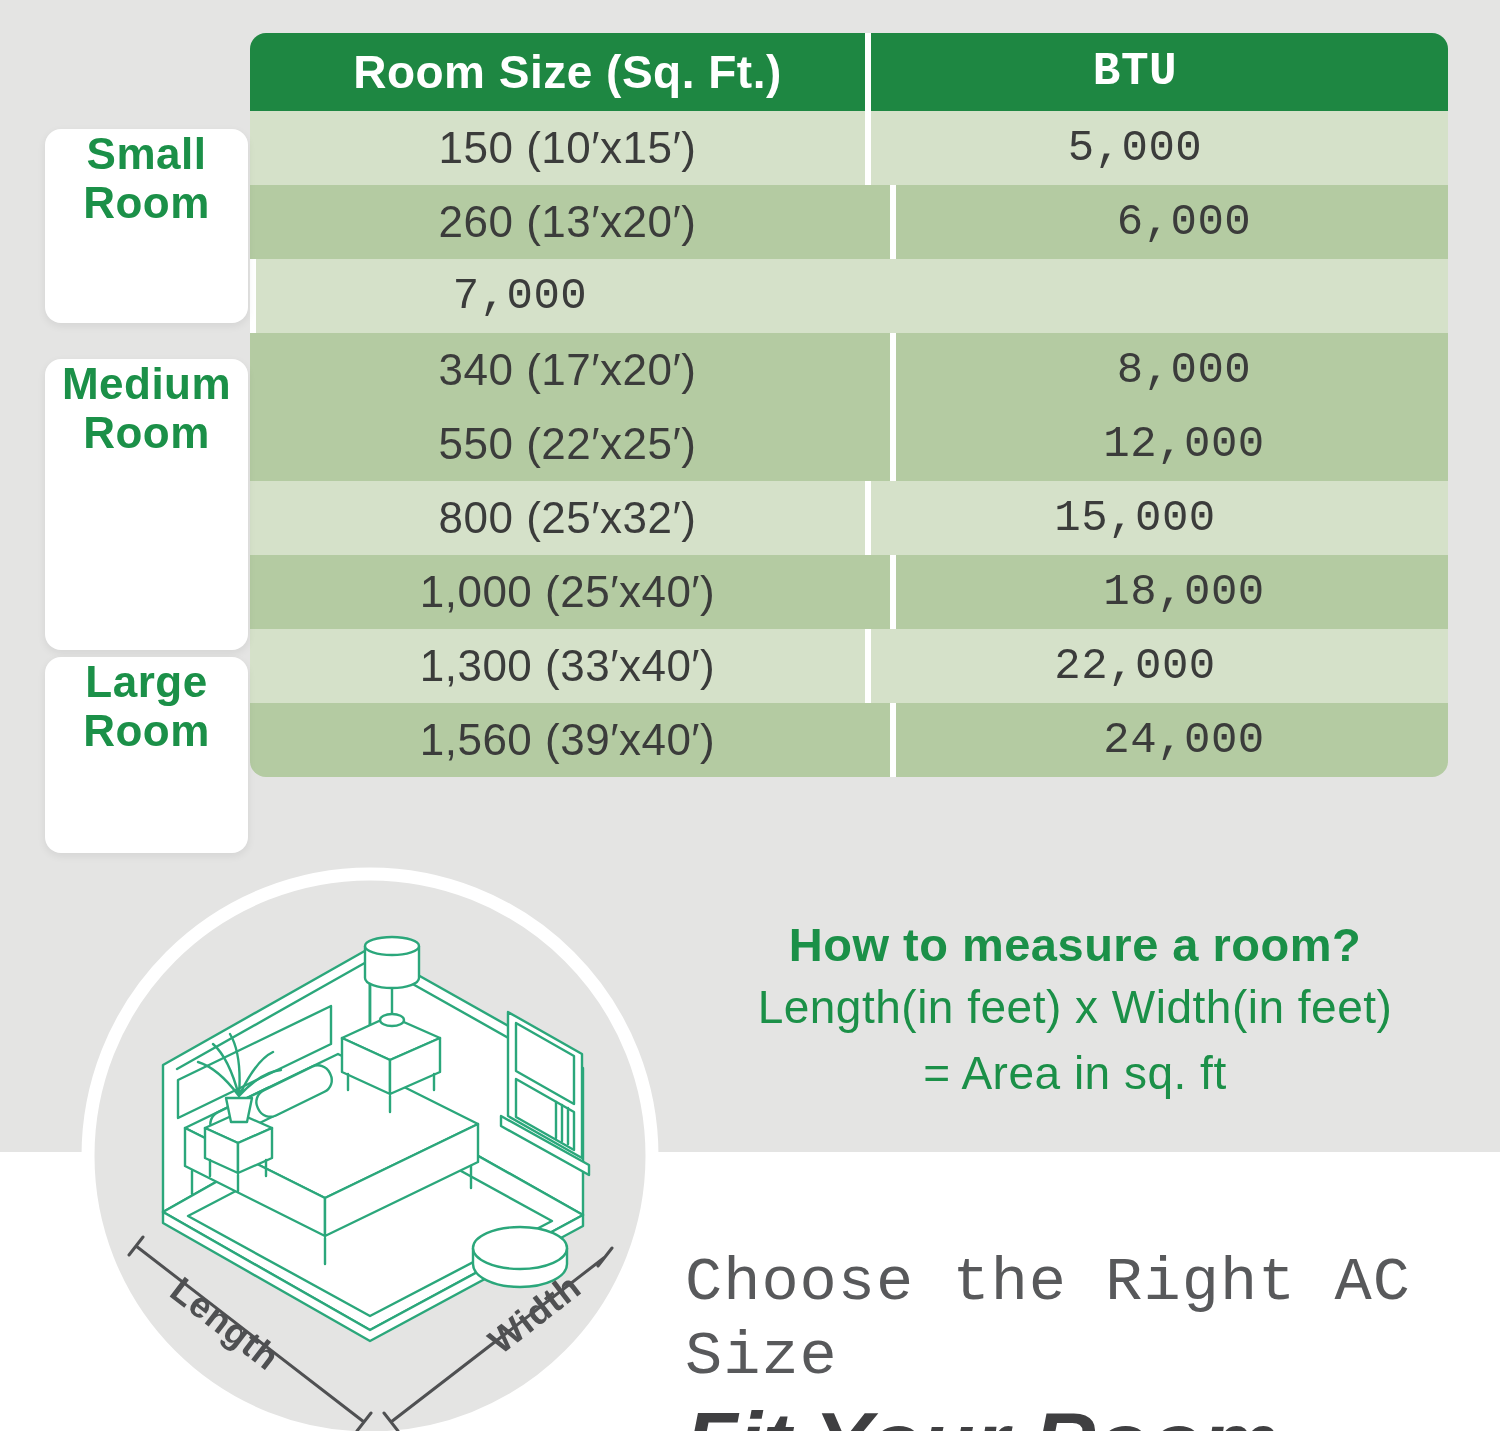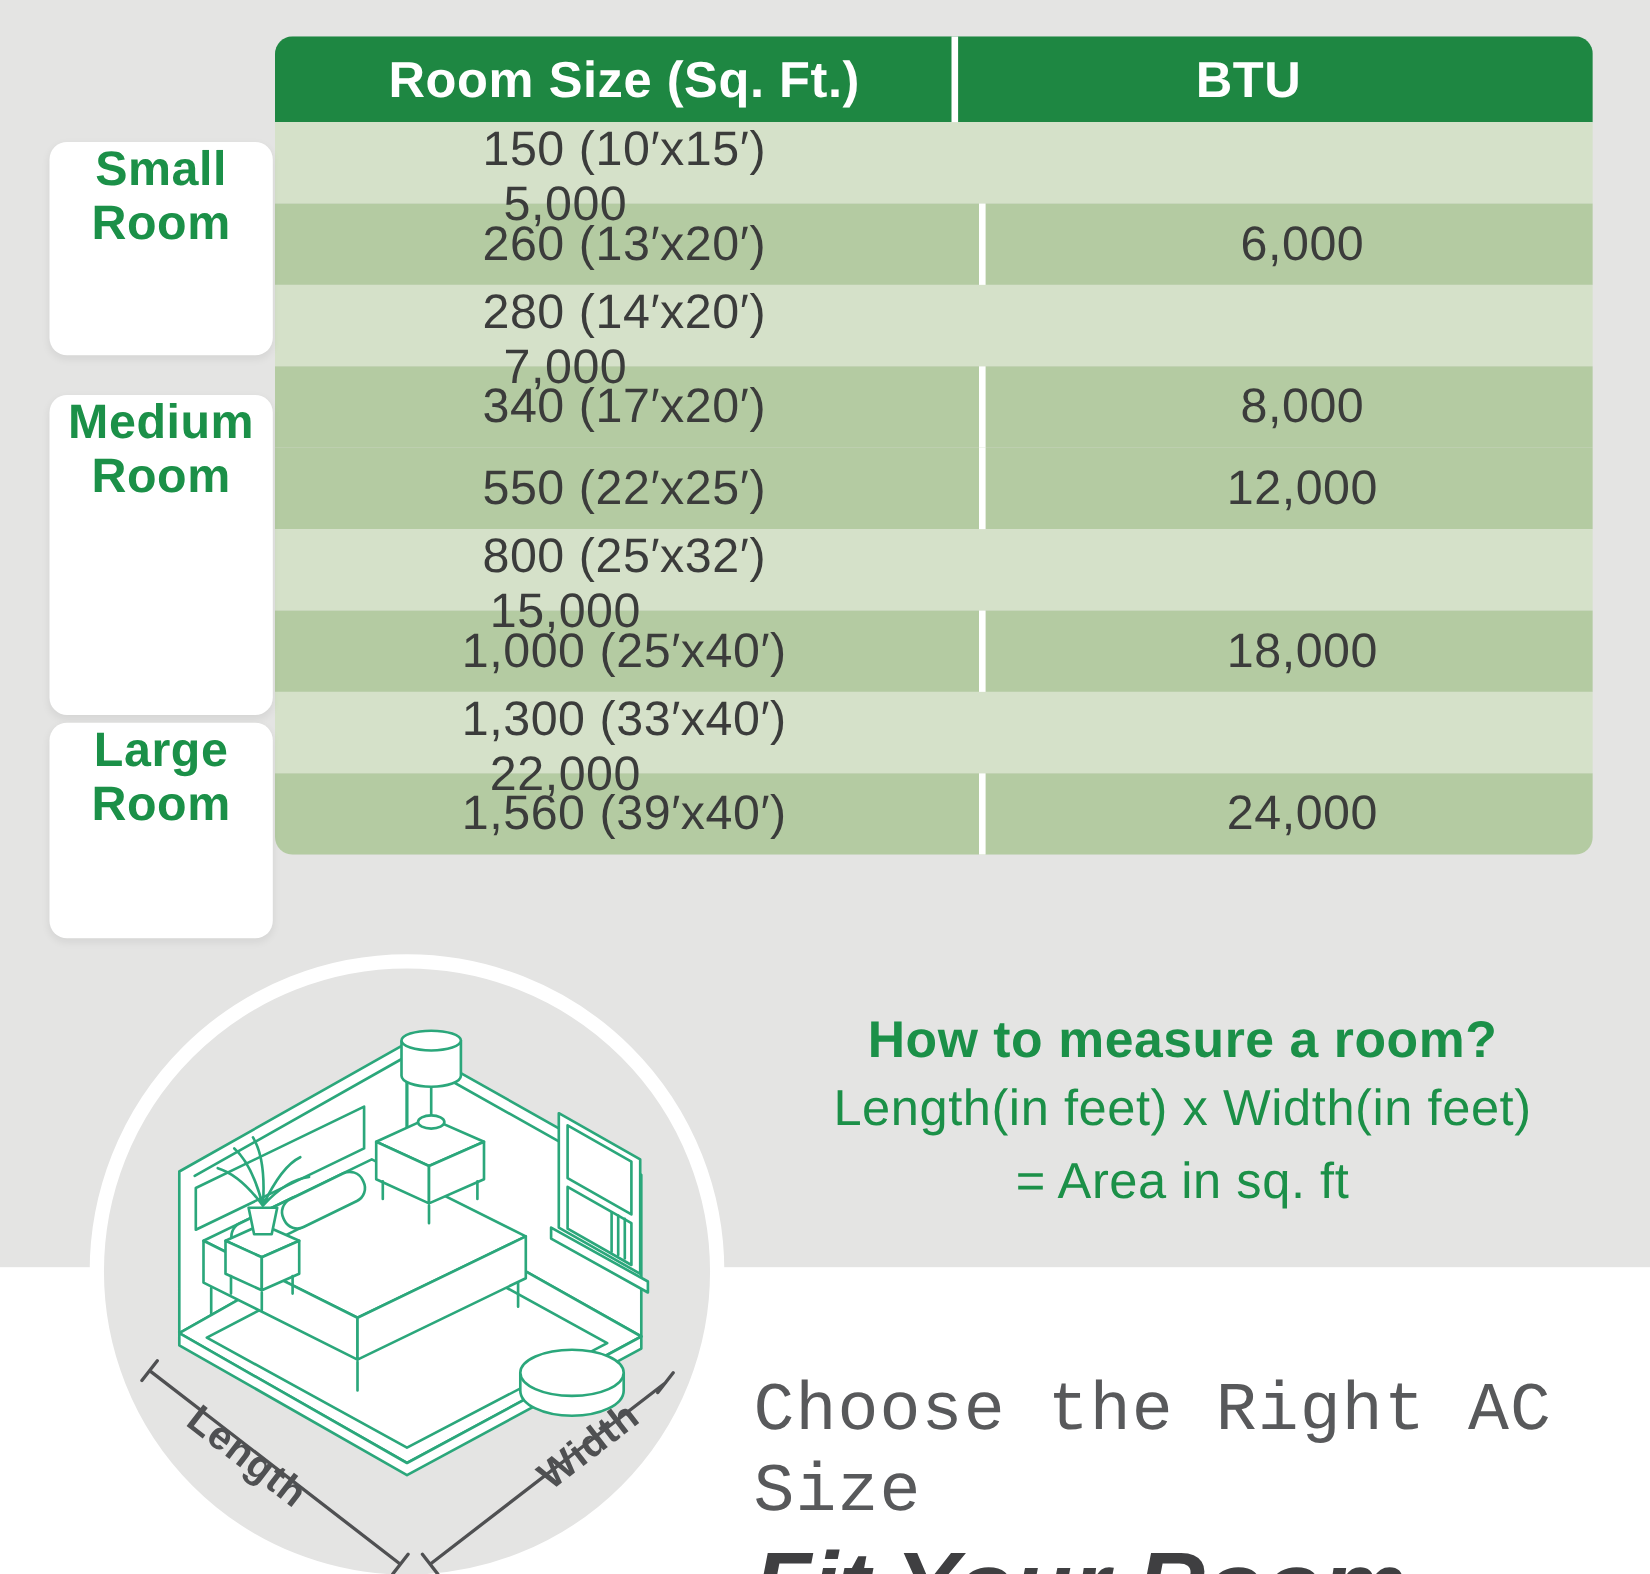--- a/index.html
+++ b/index.html
@@ -13,23 +13,23 @@
   .btu-table{
     position:absolute;left:250px;top:33px;width:1198px;
     border-radius:16px;overflow:hidden;
   }
   .tr{display:flex;height:74px;}
   .thead{display:flex;height:78px;background:var(--header-green);}
   .th,.td{display:flex;align-items:center;justify-content:center;letter-spacing:0.5px;}
   .th{color:#ffffff;font-size:46px;font-weight:bold;}
   .td{color:var(--text-dark);font-size:44px;}
   .c1{width:595px;padding-left:20px;}
-  .c2{width:528px;}
+  .c2{width:528px;font-family:Liberation Mono, monospace;}
   .vdiv{width:6px;background:#ffffff;}
-  .row-light{background:var(--row-light);flex-direction:column;}
+  .row-light{background:var(--row-light);}
   .row-dark{background:var(--row-dark);justify-content:space-between;}
   
   .cat-card{
     position:absolute;left:45px;width:203px;background:#ffffff;border-radius:16px;
     display:flex;justify-content:center;text-align:center;
     box-shadow:0 3px 8px rgba(0,0,0,0.07);
   }
   .cat-card .lbl{
     color:var(--text-green);font-size:44px;font-weight:bold;line-height:1.12;letter-spacing:0.5px;
   }
@@ -69,21 +69,20 @@
     <div class="td c1">150 (10′x15′)</div>
     <div class="vdiv"></div>
     <div class="td c2">5,000</div>
   </div>
       <div class="tr row-dark">
     <div class="td c1">260 (13′x20′)</div>
     <div class="vdiv"></div>
     <div class="td c2">6,000</div>
   </div>
       <div class="tr row-light">
-    <div class="td c1">280 (14′x20′)</div>
     <div class="vdiv"></div>
     <div class="td c2">7,000</div>
   </div>
       <div class="tr row-dark">
     <div class="td c1">340 (17′x20′)</div>
     <div class="vdiv"></div>
     <div class="td c2">8,000</div>
   </div>
       <div class="tr row-dark">
     <div class="td c1">550 (22′x25′)</div>

